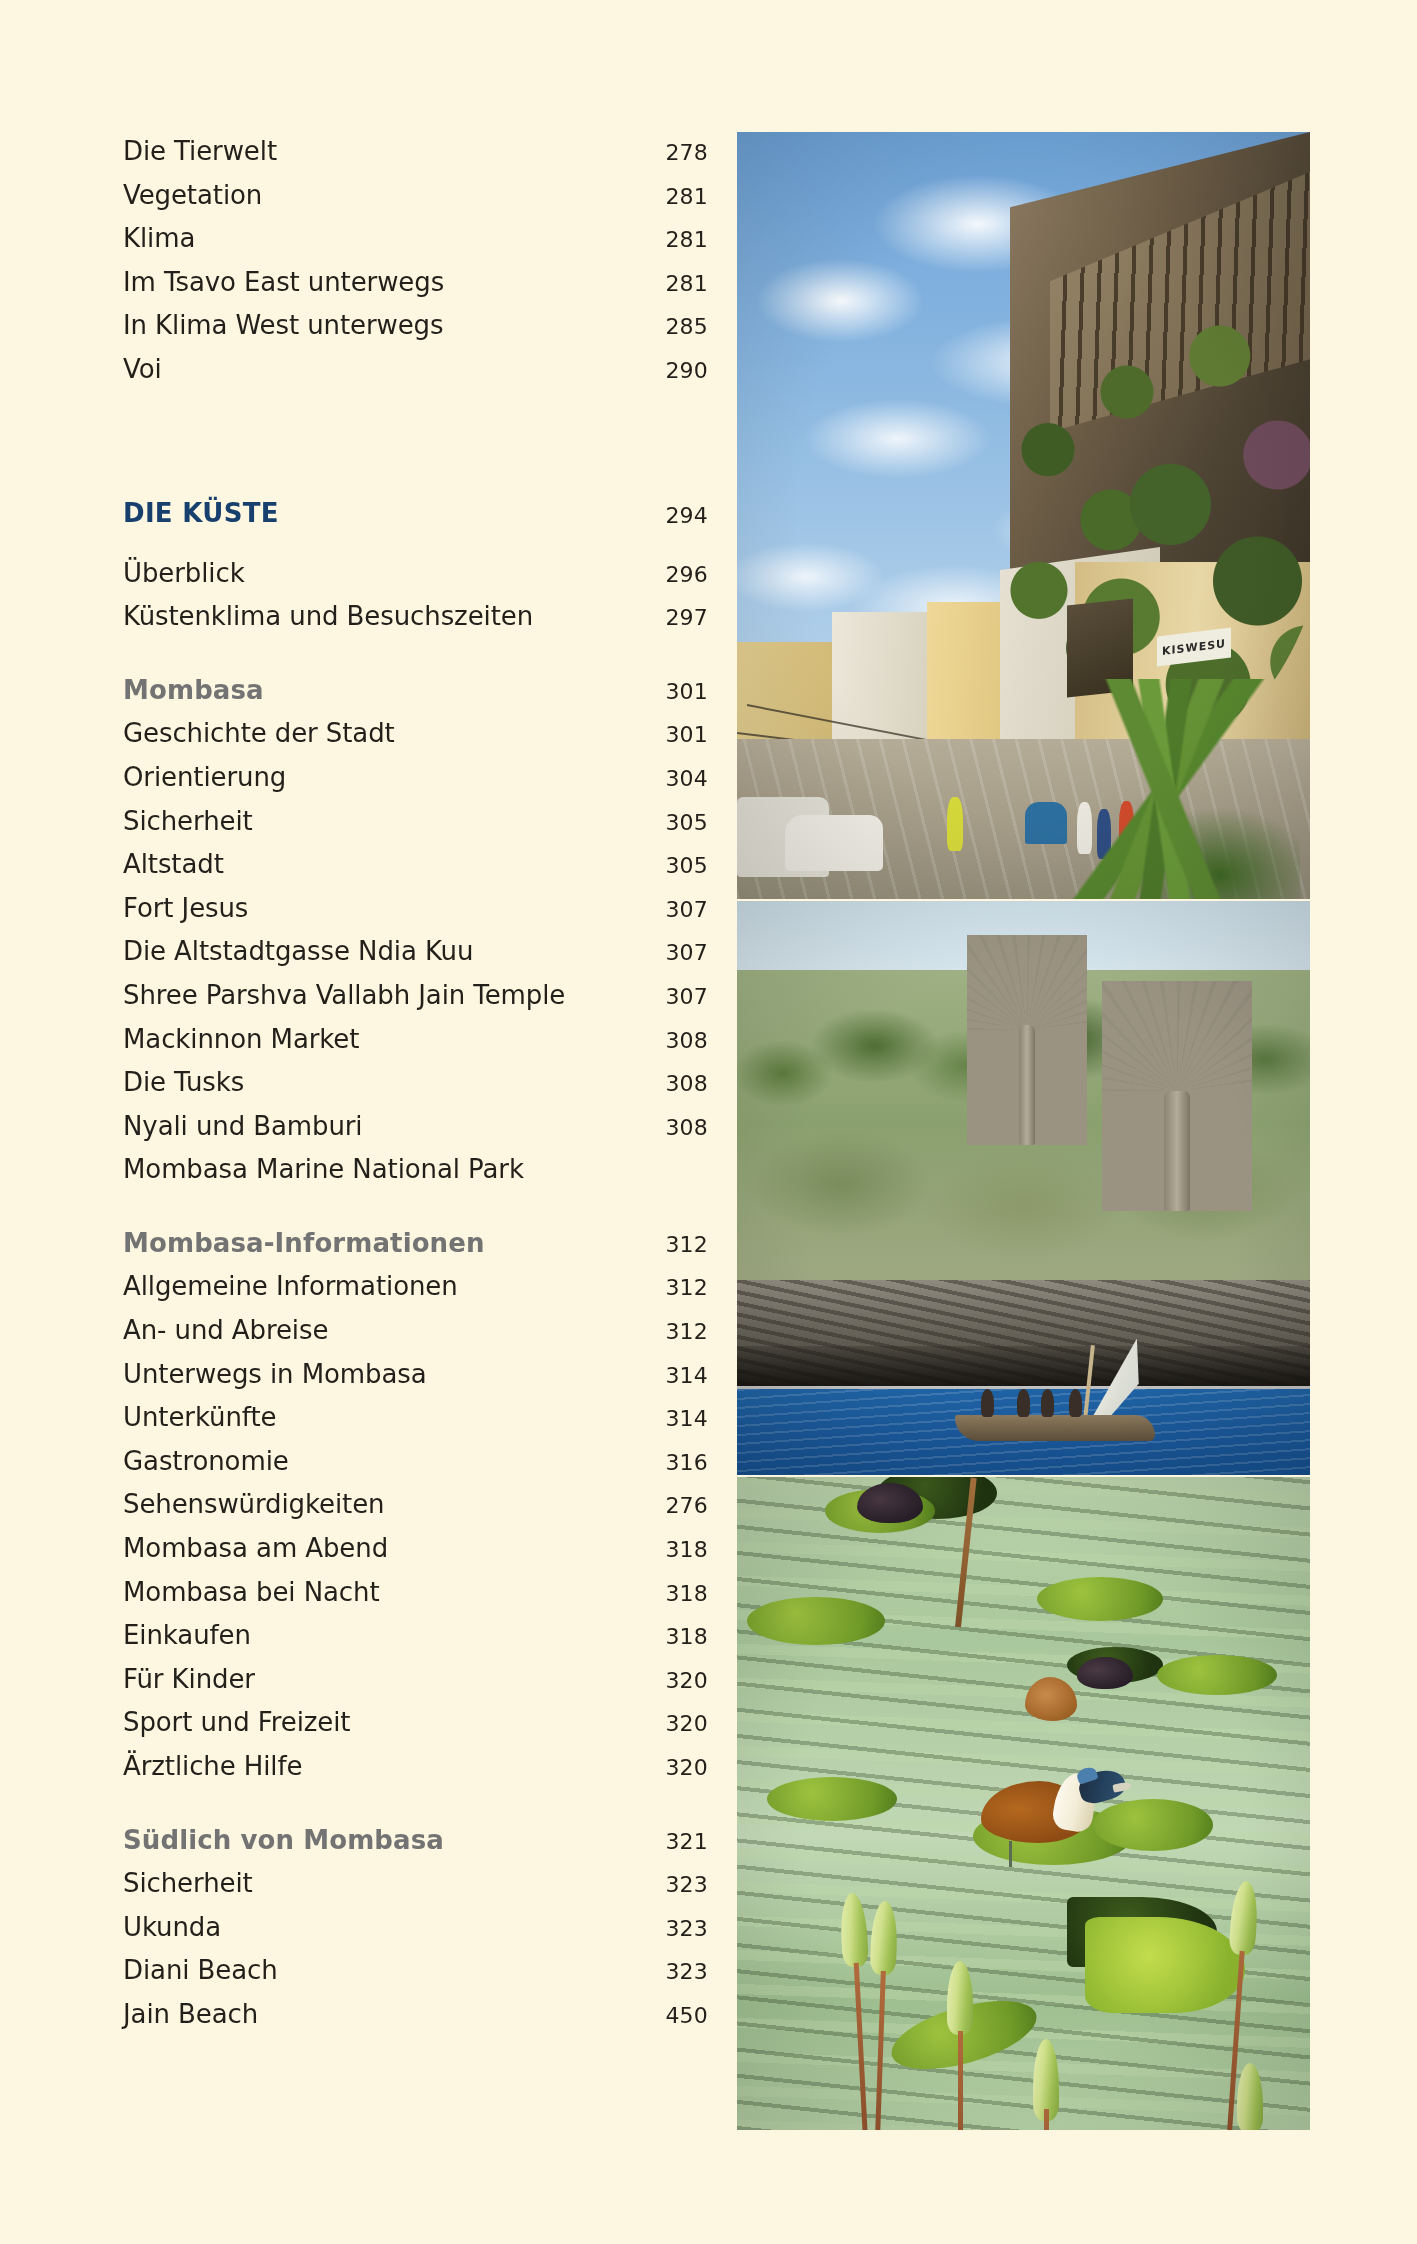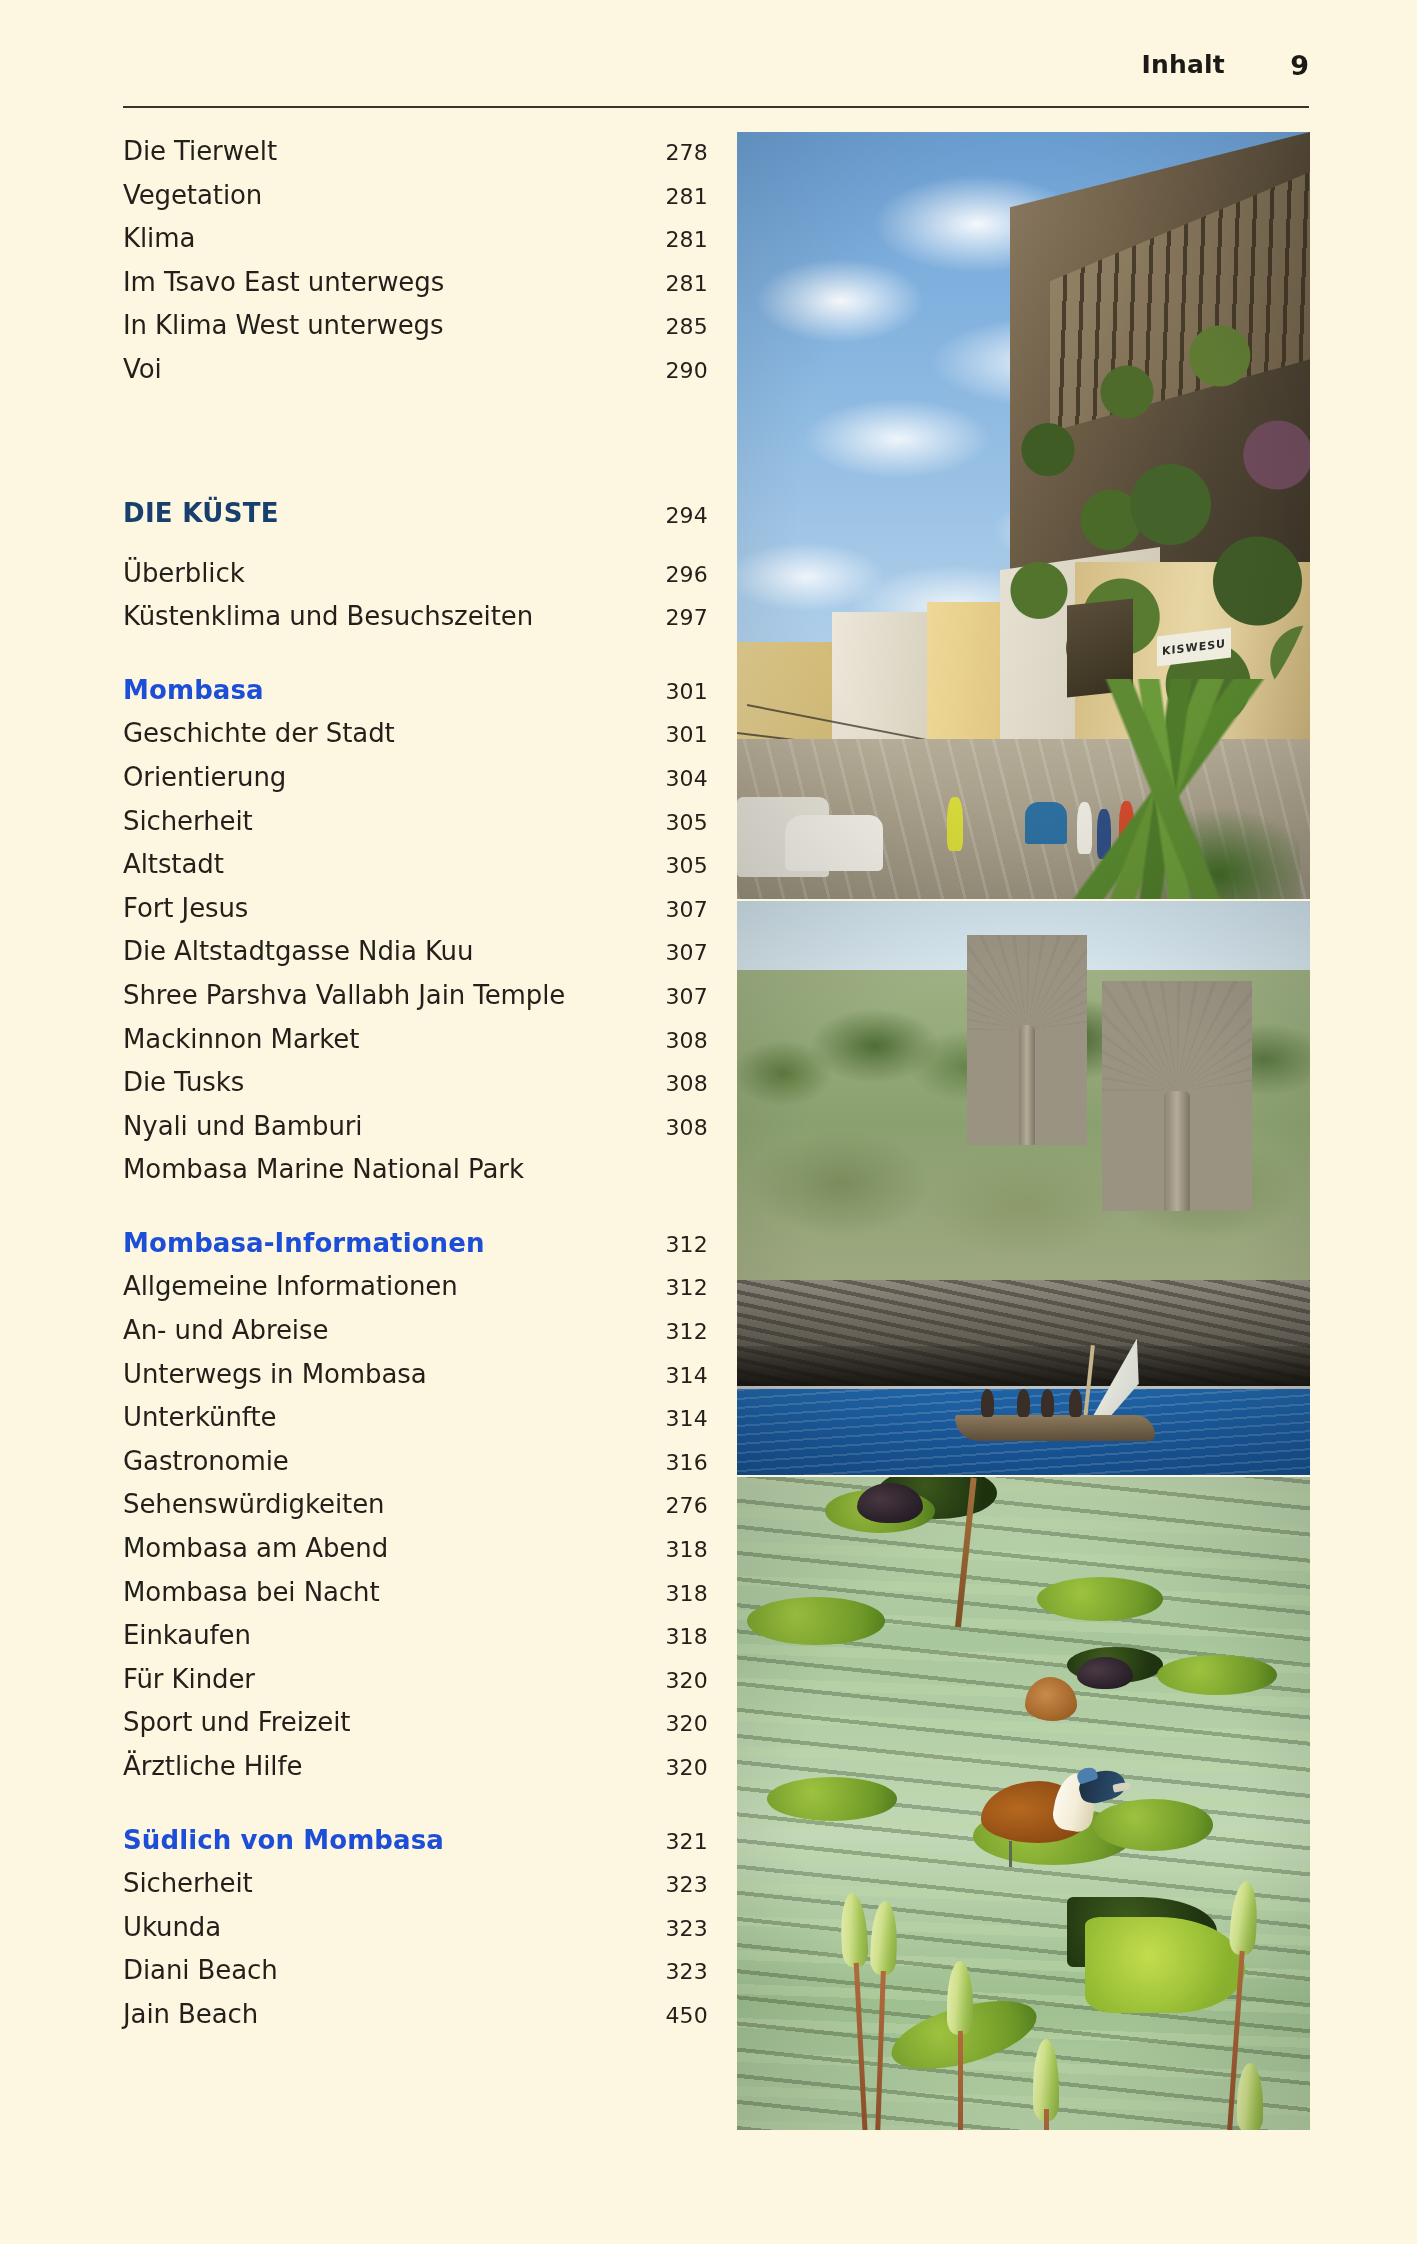--- a/index.html
+++ b/index.html
@@ -87,21 +87,21 @@
     color: #18406e;
     letter-spacing: 0.3px;
   }
   .toc-row.part {
     height: 58px;
     align-items: flex-end;
   }
   .toc-row.chapter .toc-label {
     font-size: 26px;
     font-weight: bold;
-    color: #1d4ed8;
+    color: #737373;
     letter-spacing: 0.1px;
   }
   .toc-row.cont .toc-label {
     padding-left: 27px;
   }
   .toc-row.nopage .toc-page {
     visibility: hidden;
   }
 
   
@@ -456,24 +456,20 @@
     pointer-events: none;
     background:
       radial-gradient(ellipse at 50% 50%, rgba(0,0,0,0) 55%, rgba(0,0,0,.13) 100%);
   }
 </style>
 </head>
 <body>
 
 <div class="page">
 
-  <div class="runhead">
-    <span class="runhead-title">Inhalt</span>
-    <span class="runhead-page">9</span>
-  </div>
 
   <div class="toc" id="toc-list">
       <div class="toc-row">
         <span class="toc-label">Die Tierwelt</span>
         <span class="toc-page">278</span>
       </div>
       <div class="toc-row">
         <span class="toc-label">Vegetation</span>
         <span class="toc-page">281</span>
       </div>

